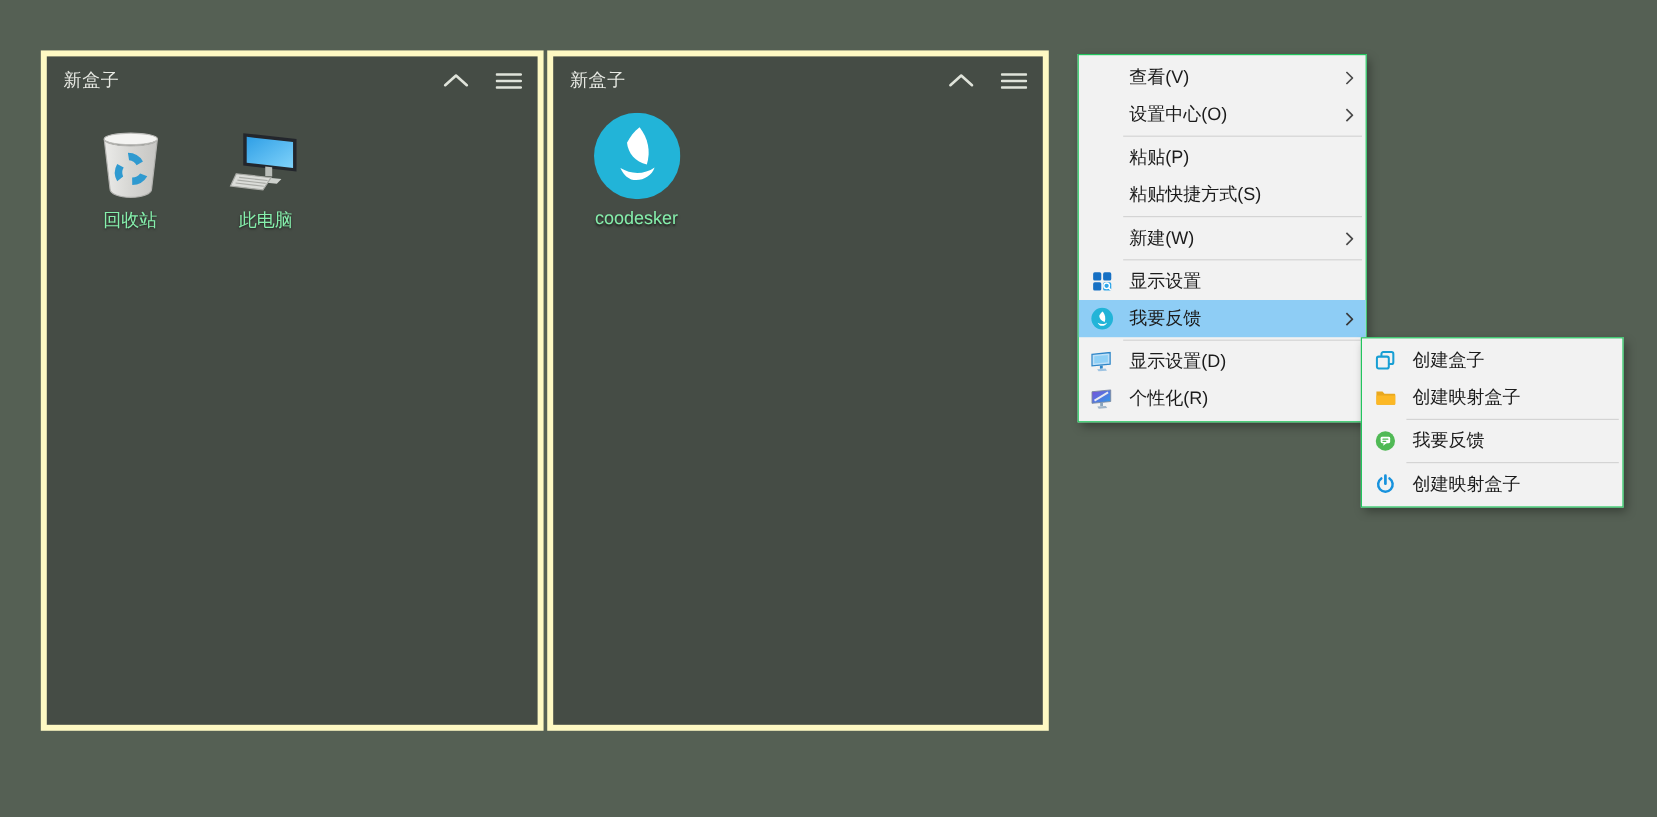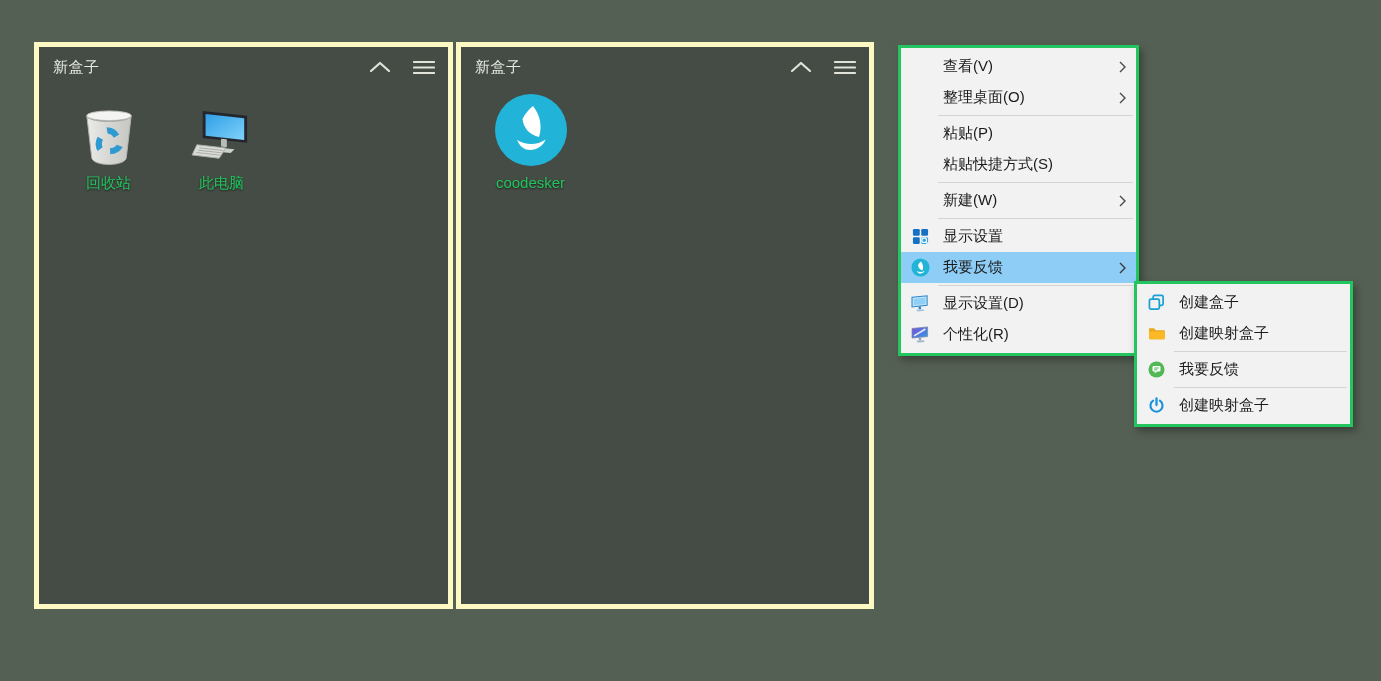--- a/index.html
+++ b/index.html
@@ -17,27 +17,27 @@
   .box-header{
     height:40px;display:flex;align-items:center;
     padding:0 13px 0 14px;color:#e8eae4;font-size:15px;
   }
   .box-title{flex:1;letter-spacing:.5px;}
   .hdr-btn{margin-left:22px;display:flex;align-items:center;cursor:pointer;}
   .box-body{display:flex;padding:13px 0 0 13px;}
   .desk-icon{width:113px;display:flex;flex-direction:column;align-items:center;cursor:pointer;}
   .icon-art{height:66px;display:flex;align-items:flex-end;justify-content:center;}
   .desk-label{
-    margin-top:8px;color:#22c55e;font-size:15px;
+    margin-top:8px;color:#86efac;font-size:15px;
     text-shadow:0 1px 2px rgba(0,0,0,.65);white-space:nowrap;
   }
   
   .menu{
     position:absolute;box-sizing:border-box;
-    background:#f2f2f2;border:3px solid #22c55e;
+    background:#f2f2f2;border:1px solid #22c55e;
     box-shadow:3px 4px 8px rgba(0,0,0,.35);
     padding:3px 0;font-size:15px;color:#1b1b1b;
   }
   .main-menu{left:898px;top:45px;width:241px;}
   .sub-menu{left:1134px;top:281px;width:219px;z-index:5;}
   .menu-item{
     position:relative;height:31px;display:flex;align-items:center;
     padding-left:42px;padding-right:26px;cursor:pointer;white-space:nowrap;
   }
   .menu-item.hl{background:#8ecdf5;}
@@ -150,21 +150,21 @@
 <div class="menu main-menu">
   <div class="menu-item">
     <span class="mi-label">查看(V)</span>
     <span class="mi-arrow">
         <svg width="7" height="12" viewBox="0 0 7 12">
           <path d="M1 1 L6 6 L1 11" fill="none" stroke="#4a4a4a" stroke-width="1.4"></path>
         </svg>
       </span>
   </div>
   <div class="menu-item">
-    <span class="mi-label">整理桌面(O)</span>
+    <span class="mi-label">设置中心(O)</span>
     <span class="mi-arrow">
         <svg width="7" height="12" viewBox="0 0 7 12">
           <path d="M1 1 L6 6 L1 11" fill="none" stroke="#4a4a4a" stroke-width="1.4"></path>
         </svg>
       </span>
   </div>
   <div class="menu-sep"></div>
   <div class="menu-item">
     <span class="mi-label">粘贴(P)</span>
   </div>

